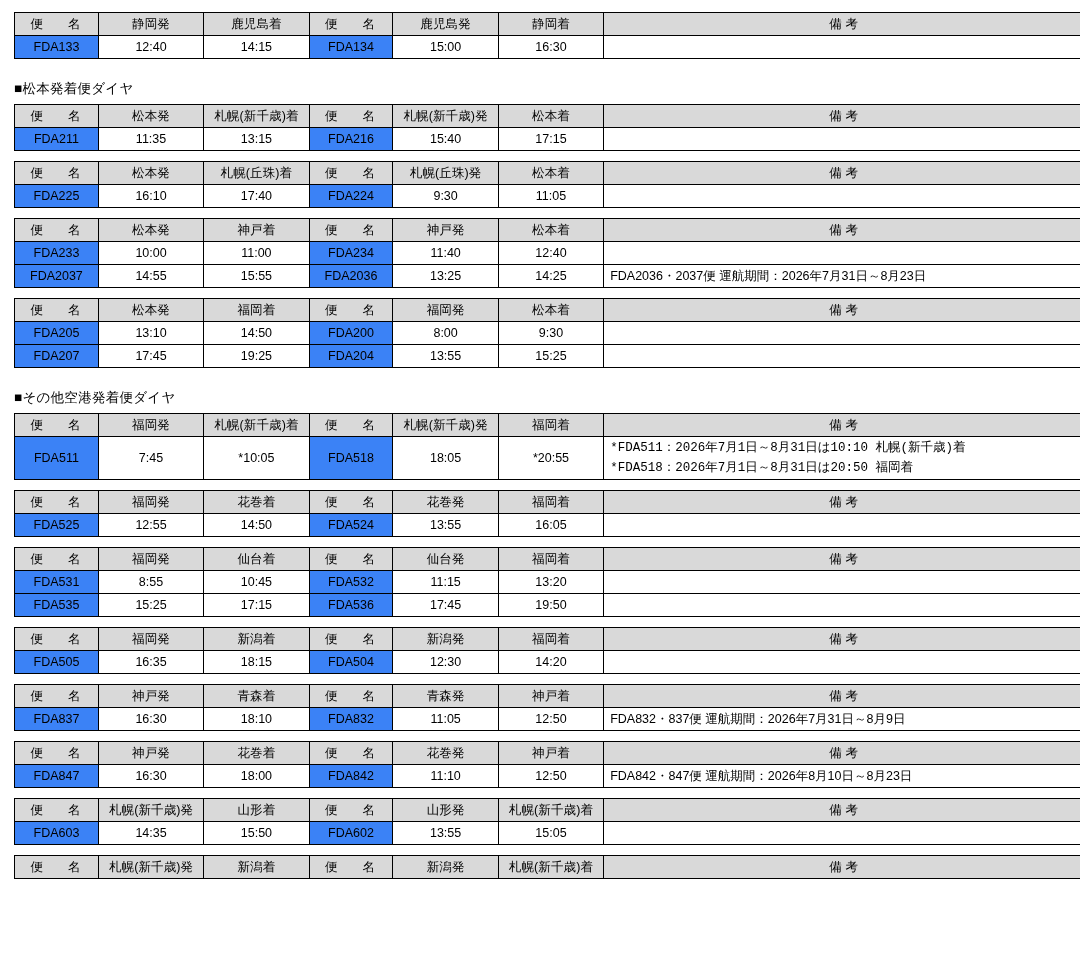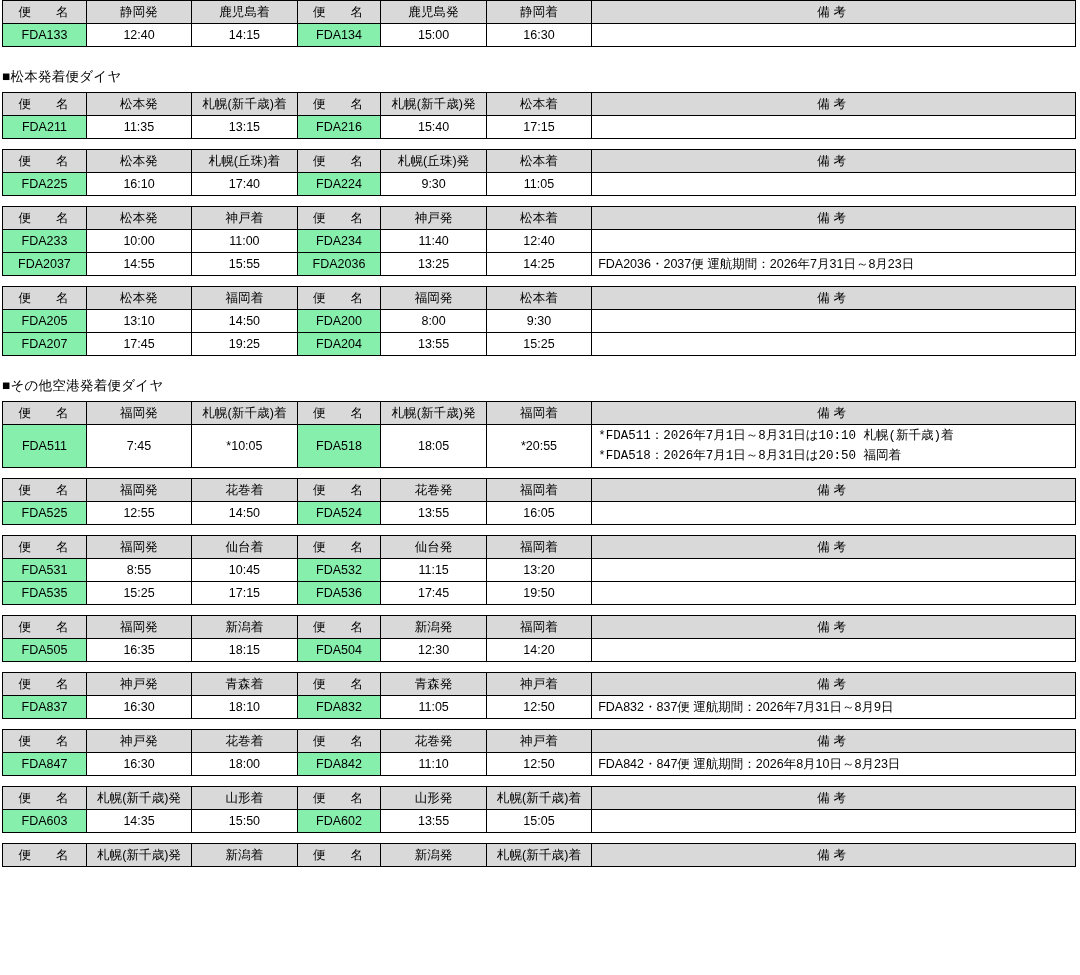--- a/index.html
+++ b/index.html
@@ -8,21 +8,21 @@
     background: #ffffff;
   }
   body {
     width: 1080px;
     font-family: "Liberation Sans", "DejaVu Sans", sans-serif;
     color: #000000;
     font-size: 13px;
   }
   .page {
     width: 1080px;
-    padding: 0;
+    padding: 12px;
     box-sizing: border-box;
   }
   .section-heading {
     font-size: 13.5px;
     font-weight: normal;
     margin: 21px 0 6px 2px;
     letter-spacing: 0.02em;
   }
   table.dia {
     border-collapse: collapse;
@@ -47,21 +47,21 @@
     letter-spacing: 0.01em;
   }
   table.dia th.remarks-head {
     letter-spacing: 0.3em;
   }
   table.dia th.flightno-head {
     letter-spacing: 0.5em;
     padding-left: 0.5em;
   }
   table.dia td.flightno {
-    background: #86efac;
+    background: #3b82f6;
   }
   table.dia td.remarks {
     text-align: left;
     padding-left: 6px;
     font-size: 12.5px;
     white-space: normal;
     line-height: 1.45;
     margin-top: 48px;
   }
   

